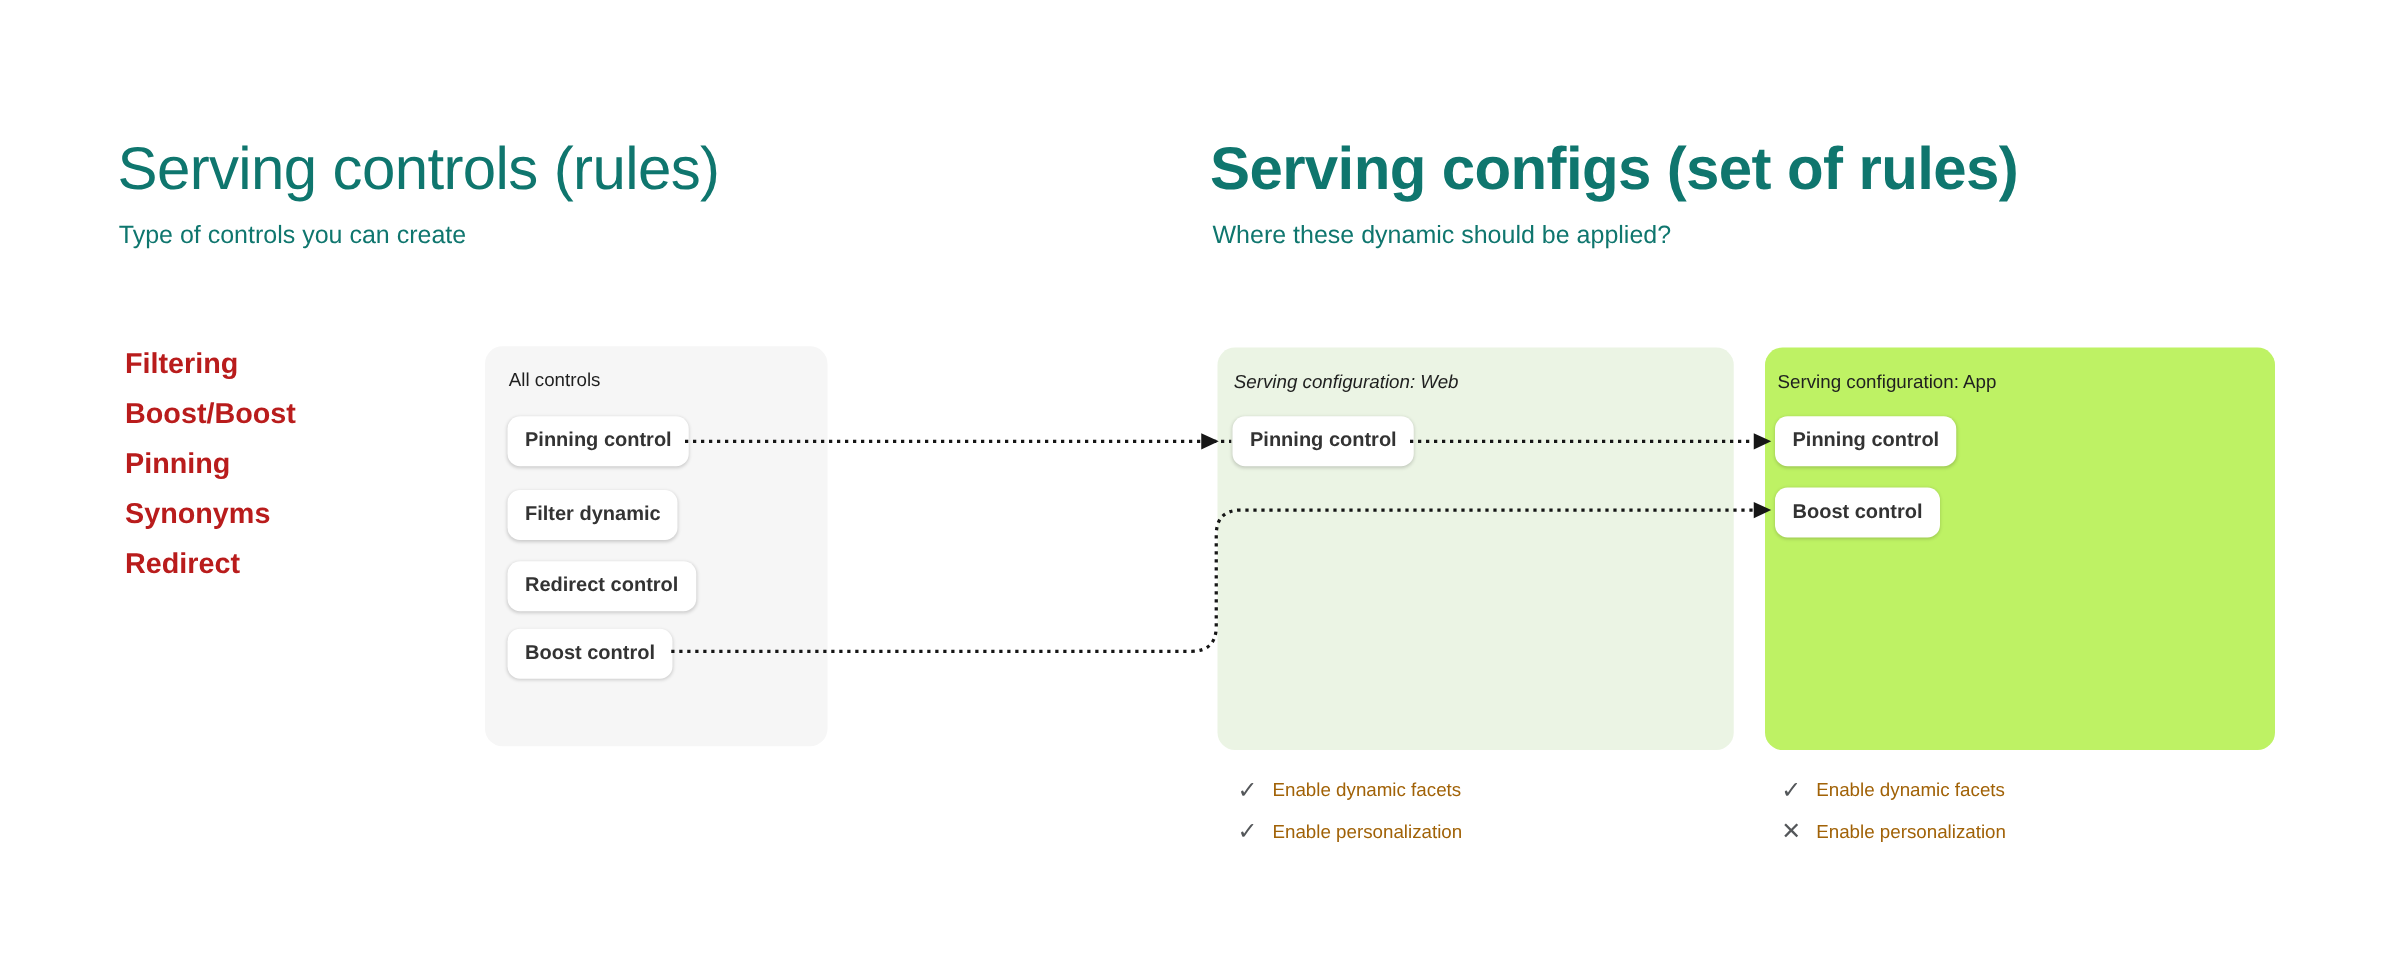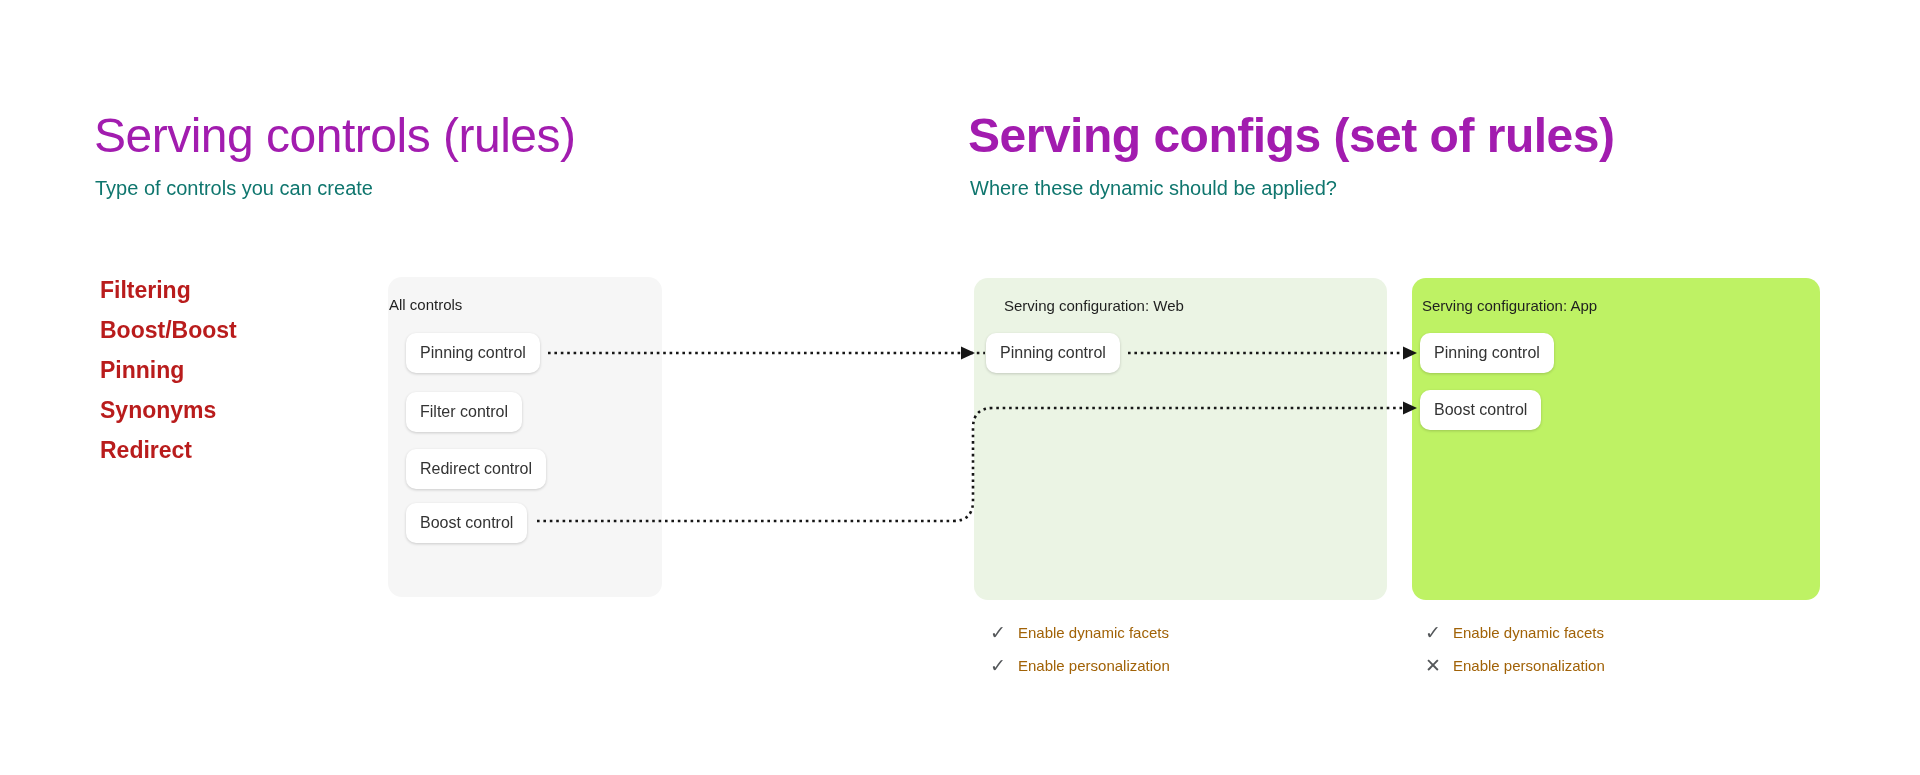--- a/index.html
+++ b/index.html
@@ -2,39 +2,39 @@
 <html><head>
 <meta charset="utf-8">
 <style>
   html,body{margin:0;padding:0;background:#ffffff;}
   .canvas{
     position:relative;width:1920px;height:775px;background:#ffffff;overflow:hidden;
     font-family:"Liberation Sans","DejaVu Sans",sans-serif;color:#1f1f1f;
   }
   .title{
     position:absolute;font-size:48px;font-weight:400;letter-spacing:-0.5px;
-    color:#a21caf;line-height:1.1;white-space:nowrap;
+    color:#0f766e;line-height:1.1;white-space:nowrap;
   }
   .subtitle{
     position:absolute;font-size:20px;font-weight:400;color:#0f766e;
     line-height:1.2;white-space:nowrap;
   }
   .type-list{
     position:absolute;left:100px;top:270px;margin:0;padding:0;list-style:none;
     font-size:23px;font-weight:700;color:#b91c1c;
   }
   .type-list li{height:40px;line-height:40px;white-space:nowrap;}
   .card{position:absolute;border-radius:14px;}
   .card-label{
     position:absolute;font-size:15px;color:#1f1f1f;line-height:18px;white-space:nowrap;
   }
   .pill{
     position:absolute;height:40px;line-height:40px;padding:0 14px;
     background:#ffffff;border-radius:10px;font-size:16px;color:#333333;
-    box-shadow:0 1px 3px rgba(0,0,0,0.18);white-space:nowrap;
+    box-shadow:0 1px 3px rgba(0,0,0,0.18);white-space:nowrap;font-weight:bold;
   }
   .features{position:absolute;display:flex;flex-direction:column;gap:13px;}
   .feature{display:flex;align-items:center;gap:10px;height:20px;}
   .f-icon{
     width:20px;text-align:center;font-size:19px;line-height:20px;color:#54575a;
     font-family:"DejaVu Sans",sans-serif;
   }
   .f-label{font-size:15px;color:#a16207;white-space:nowrap;}
   .arrows{position:absolute;left:0;top:0;pointer-events:none;}
   .dotted{fill:none;stroke:#161616;stroke-width:2.6;stroke-dasharray:2.6 3.8;}
@@ -53,29 +53,29 @@
 
   <ul class="type-list">
     <li>Filtering</li>
     <li>Boost/Boost</li>
     <li>Pinning</li>
     <li>Synonyms</li>
     <li>Redirect</li>
   </ul>
 
   <div class="card" style="left:388px;top:277px;width:274px;height:320px;background:#f6f6f6;">
-    <div class="card-label" style="left:1px;top:19px;">All controls</div>
+    <div class="card-label" style="left:19px;top:19px;">All controls</div>
     <div class="pill" style="left:18px;top:56px;">Pinning control</div>
-    <div class="pill" style="left:18px;top:115px;">Filter control</div>
+    <div class="pill" style="left:18px;top:115px;">Filter dynamic</div>
     <div class="pill" style="left:18px;top:172px;">Redirect control</div>
     <div class="pill" style="left:18px;top:226px;">Boost control</div>
   </div>
 
   <div class="card" style="left:974px;top:278px;width:413px;height:322px;background:#ebf4e4;">
-    <div class="card-label" style="left:30px;top:19px;">Serving configuration: Web</div>
+    <div class="card-label" style="left:13px;top:19px;font-style:italic;">Serving configuration: Web</div>
     <div class="pill" style="left:12px;top:55px;">Pinning control</div>
   </div>
 
   <div class="card" style="left:1412px;top:278px;width:408px;height:322px;background:#bef264;">
     <div class="card-label" style="left:10px;top:19px;">Serving configuration: App</div>
     <div class="pill" style="left:8px;top:55px;">Pinning control</div>
     <div class="pill" style="left:8px;top:112px;">Boost control</div>
   </div>
 
   <div class="features" style="left:988px;top:622px;">

